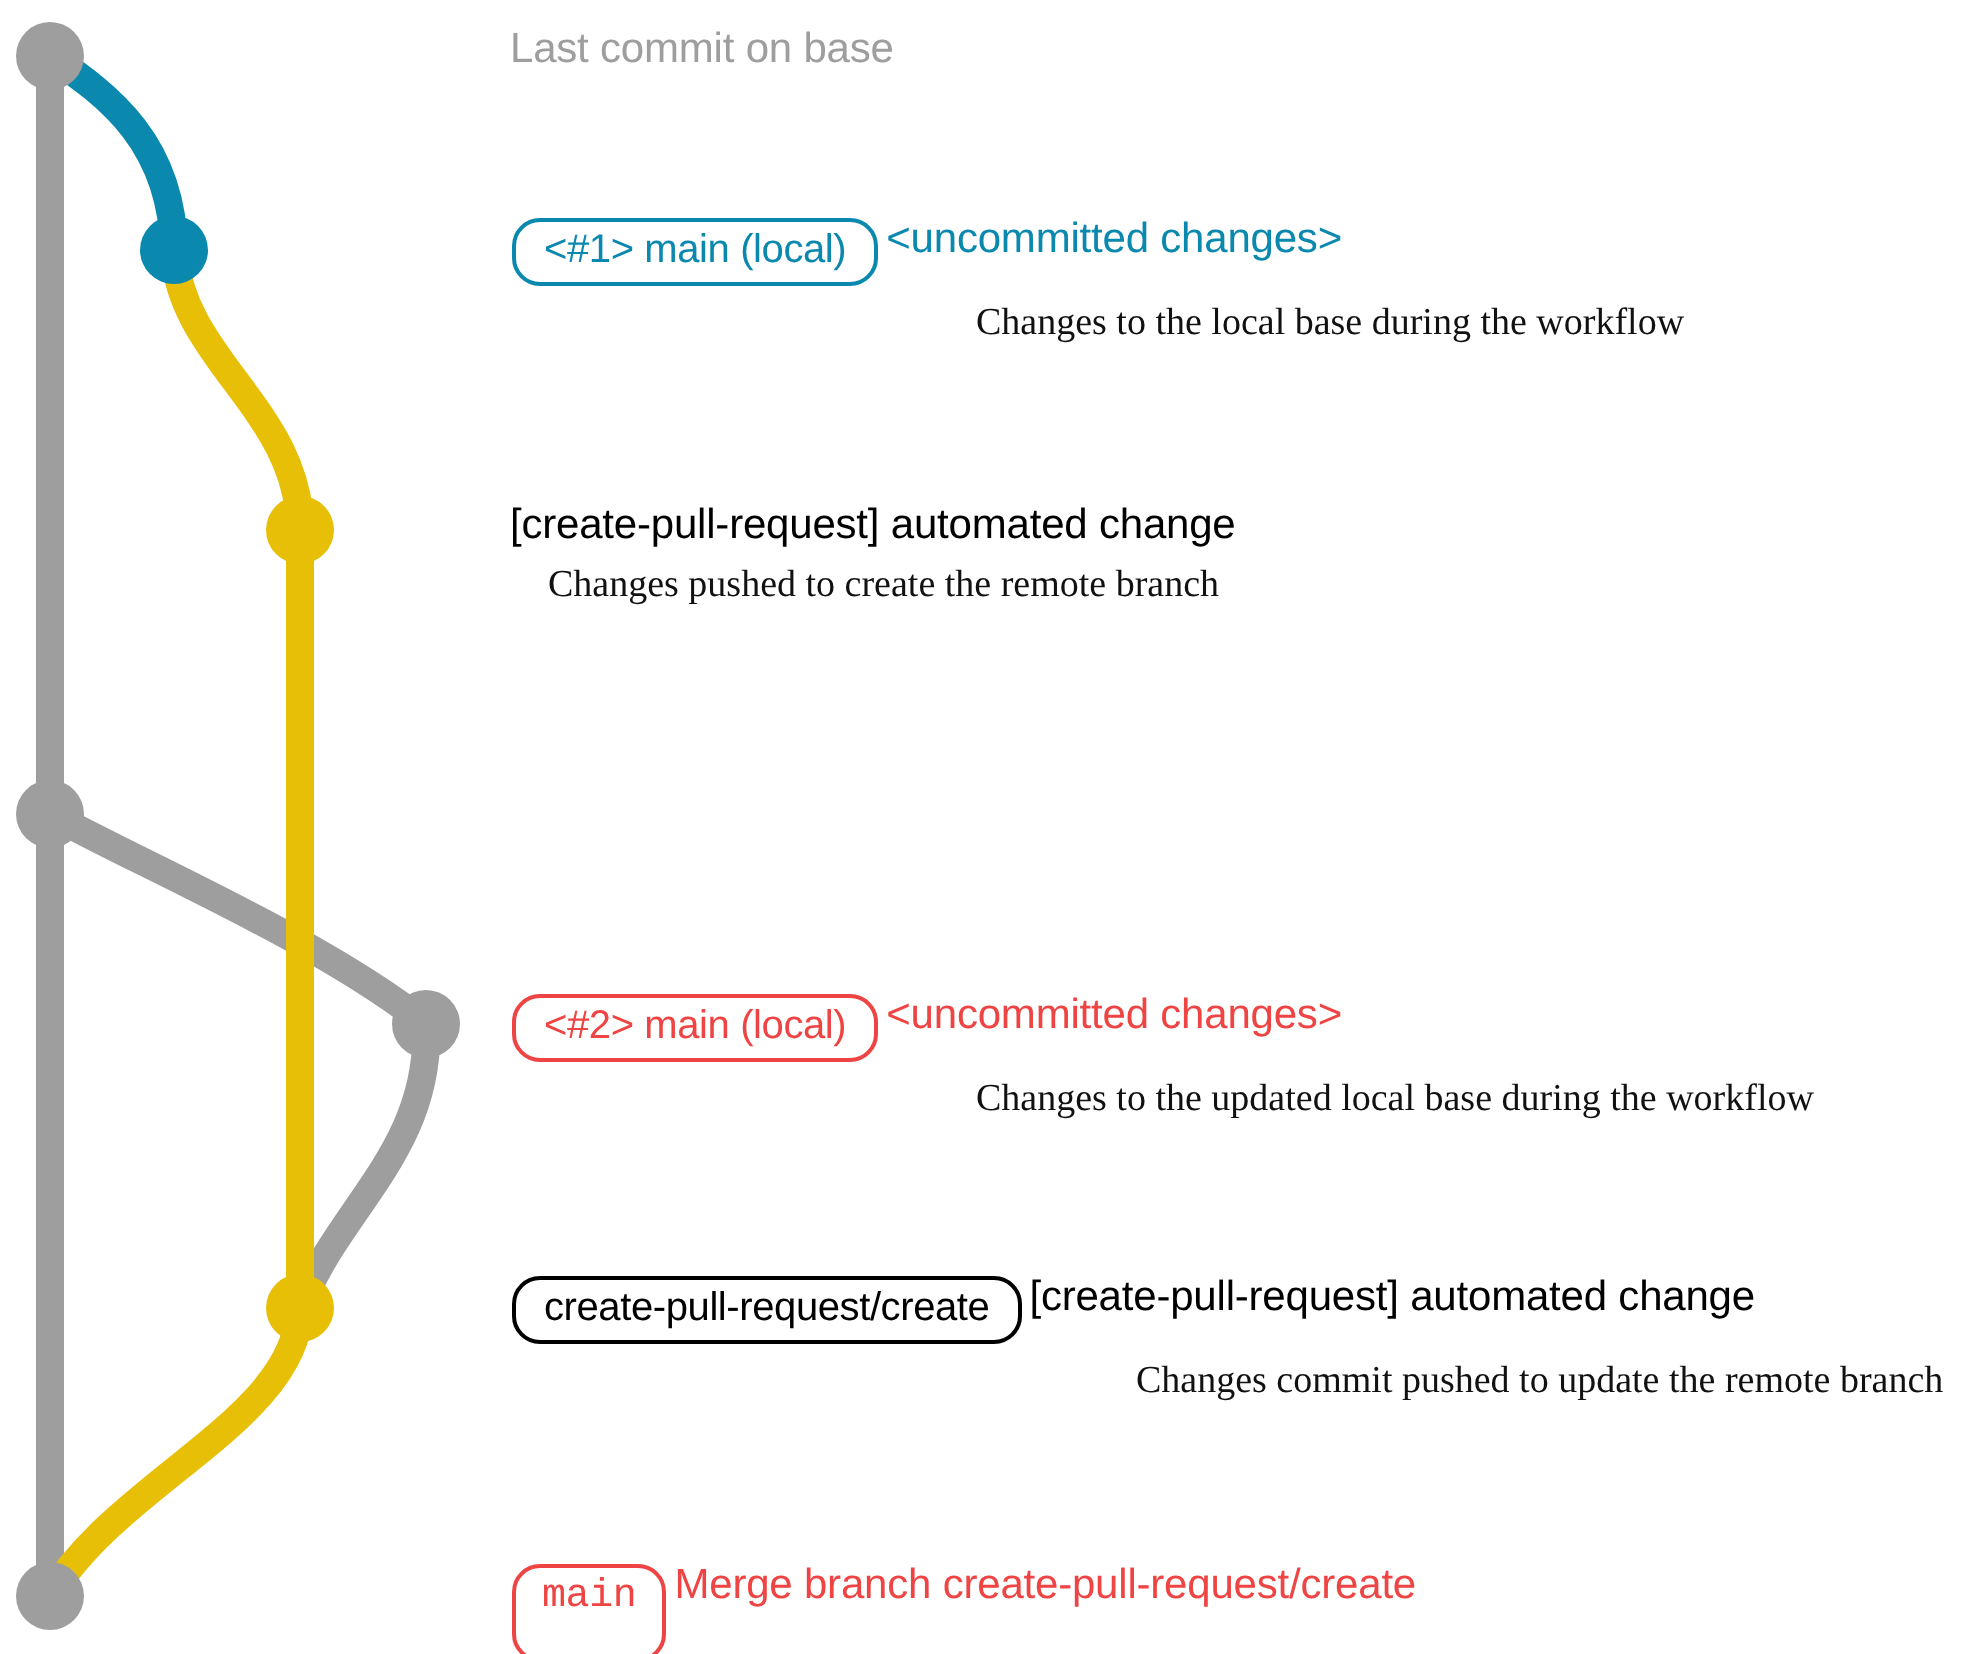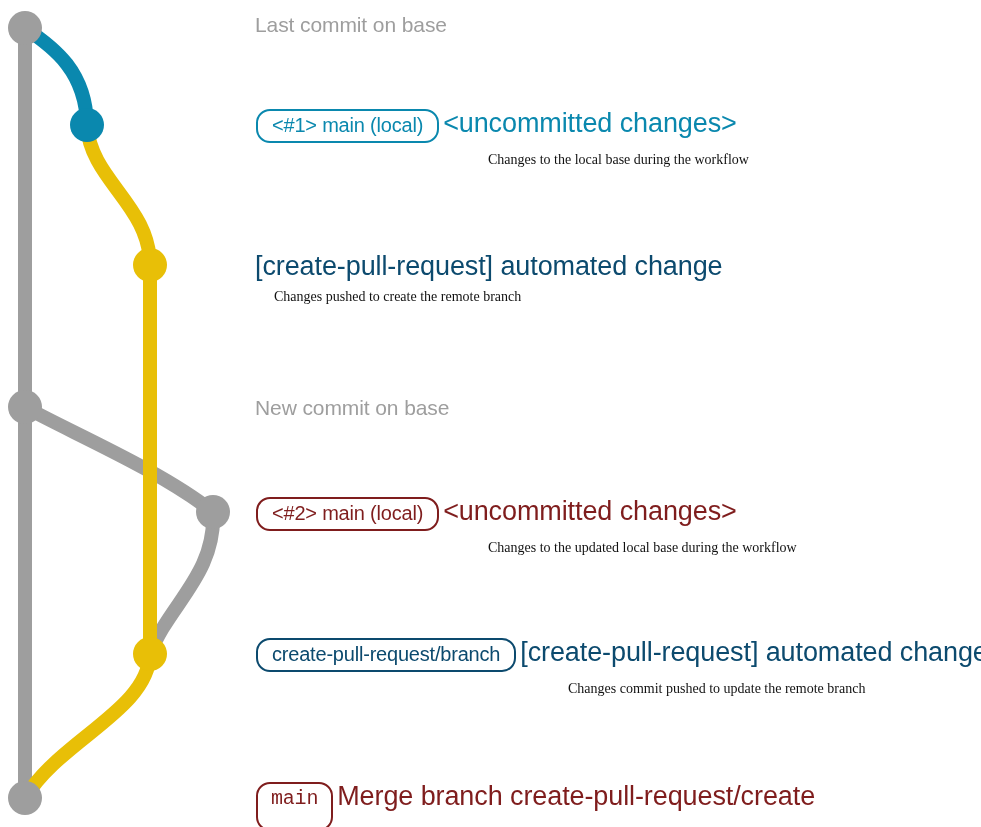--- a/index.html
+++ b/index.html
@@ -47,43 +47,43 @@
     font-size: 20px;
     line-height: 1.05;
     font-weight: 400;
     letter-spacing: -0.2px;
   }
   .pill.small {
     padding: 4px 13px 20px 13px;
     font-family: Liberation Mono, monospace;
   }
   .headline {
-    font-size: 27px;
+    font-size: 21px;
     line-height: 1.05;
     letter-spacing: -0.1px;
     white-space: nowrap;
   }
   .plain-note {
     font-size: 21px;
     line-height: 1.05;
     letter-spacing: -0.1px;
     color: #9e9e9e;
     white-space: nowrap;
   }
   .subnote {
     font-family: "Liberation Serif", serif;
-    font-size: 14px;
+    font-size: 19px;
     line-height: 1.1;
     color: #111111;
     white-space: nowrap;
     margin-top: 9px;
   }
   .c-blue   { color: #0a88ae; }
-  .c-yellow { color: #0c4a6e; }
-  .c-grey   { color: #7f1d1d; }
+  .c-yellow { color: #000000; }
+  .c-grey   { color: #ef4444; }
 
   .sub-indent-a { margin-left: 232px; }
   .sub-indent-b { margin-left: 19px; }
   .sub-indent-c { margin-left: 232px; }
   .sub-indent-d { margin-left: 312px; }
 </style>
 </head>
 <body>
 
 <div id="diagram-root">
@@ -137,40 +137,35 @@
 
   <div class="row" style="left:255px; top:252px;">
     <div>
       <div class="row-line">
         <span class="headline c-yellow">[create-pull-request] automated change</span>
       </div>
       <div class="subnote sub-indent-b">Changes pushed to create the remote branch</div>
     </div>
   </div>
 
-  <div class="row" style="left:255px; top:397px;">
-    <div>
-      <div class="plain-note">New commit on base</div>
-    </div>
-  </div>
 
   <div class="row" style="left:256px; top:497px;">
     <div>
       <div class="row-line">
         <span class="pill c-grey">&lt;#2&gt; main (local)</span>
         <span class="headline c-grey">&lt;uncommitted changes&gt;</span>
       </div>
       <div class="subnote sub-indent-c">Changes to the updated local base during the workflow</div>
     </div>
   </div>
 
   <div class="row" style="left:256px; top:638px;">
     <div>
       <div class="row-line">
-        <span class="pill c-yellow">create-pull-request/branch</span>
+        <span class="pill c-yellow">create-pull-request/create</span>
         <span class="headline c-yellow">[create-pull-request] automated change</span>
       </div>
       <div class="subnote sub-indent-d">Changes commit pushed to update the remote branch</div>
     </div>
   </div>
 
   <div class="row" style="left:256px; top:782px;">
     <div>
       <div class="row-line">
         <span class="pill small c-grey">main</span>

